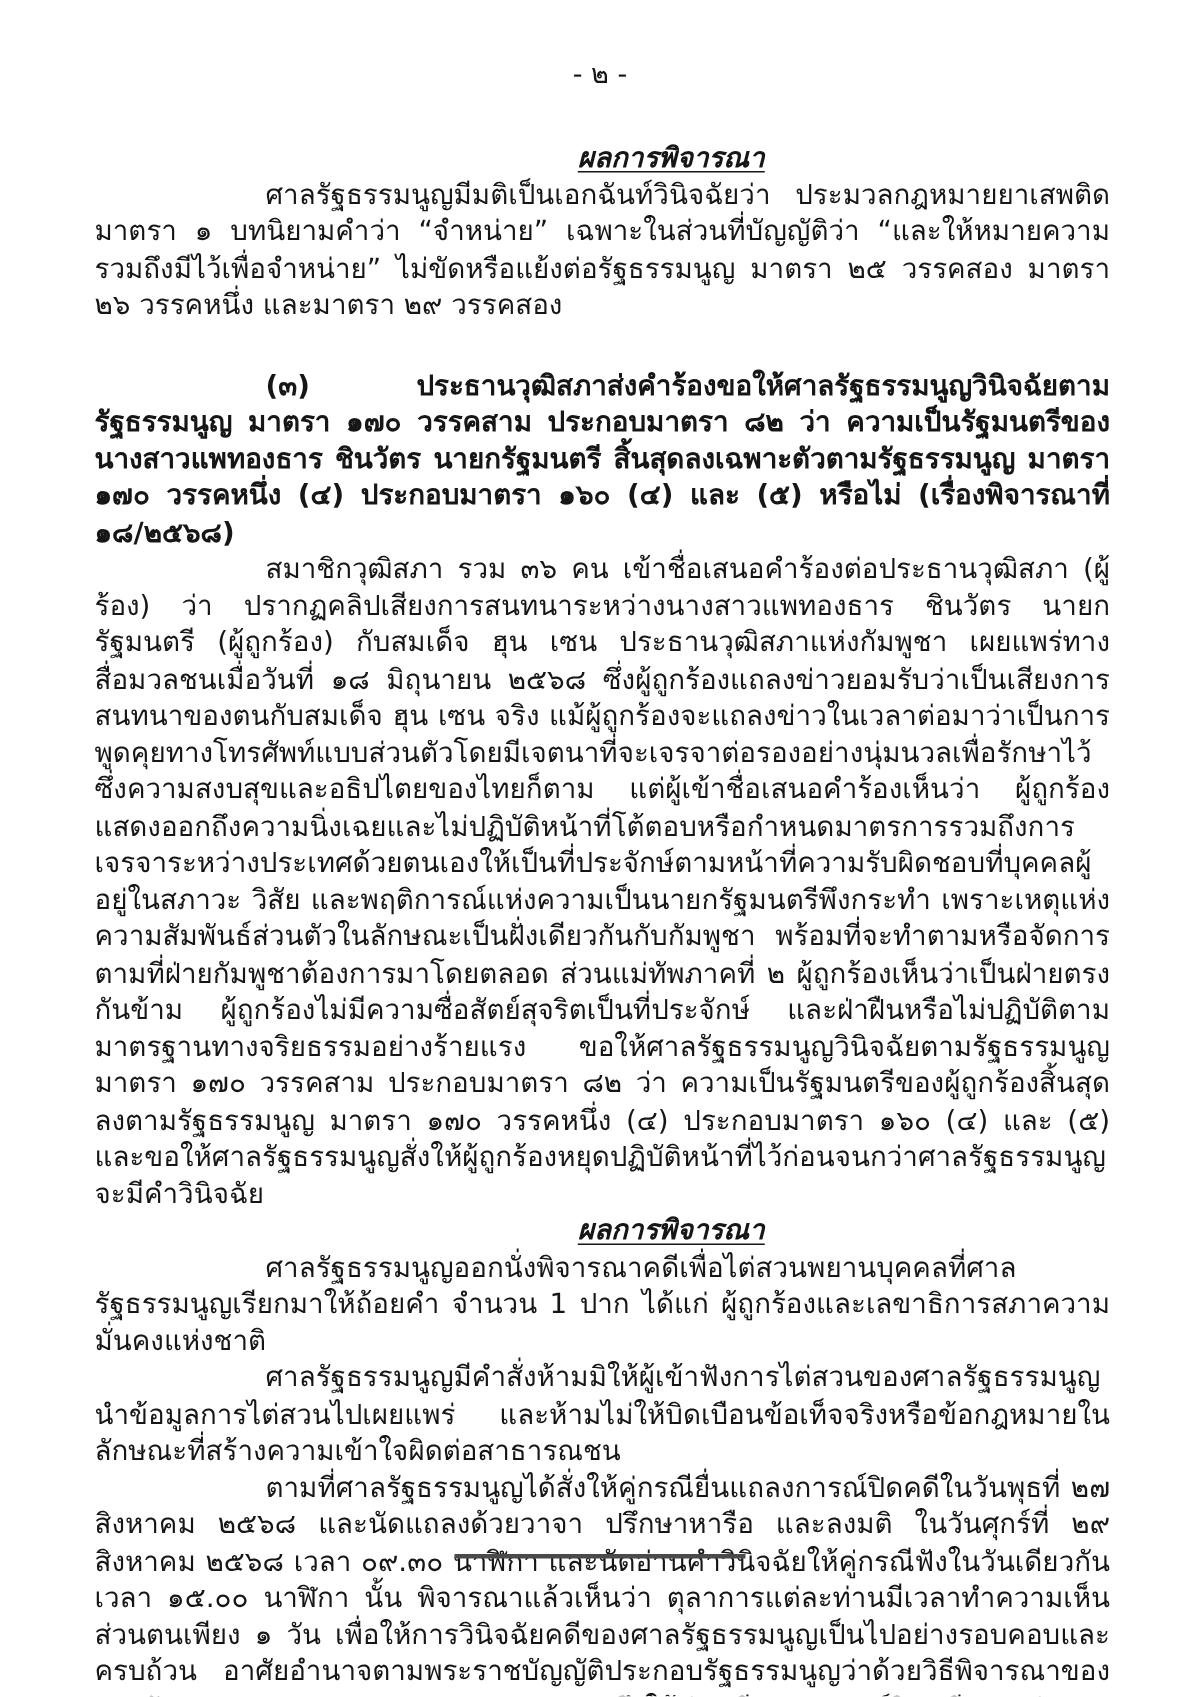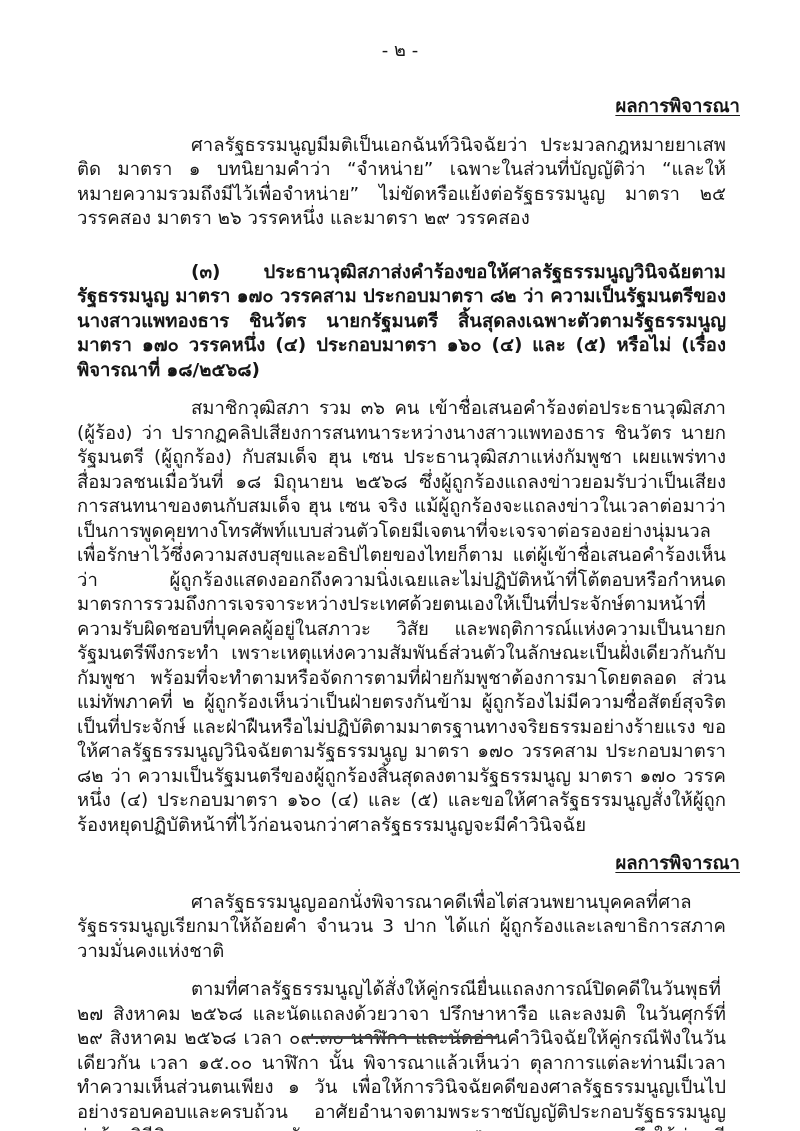--- a/index.html
+++ b/index.html
@@ -28,29 +28,30 @@
   }
   .doc-body {
     position: absolute;
     top: 94px;
     left: 63px;
     width: 677px;
     text-align: justify;
   }
   .heading-line {
     margin: 0 0 0 92px;
-    text-align: right;
+    text-align: center;
+    font-style: italic;
   }
   .heading-line span {
     font-weight: 700;
     text-decoration: underline;
     text-underline-offset: 3px;
   }
   .para {
-    margin: 14px;
+    margin: 0;
     text-indent: 114px;
   }
   .para.bold {
     font-weight: 700;
     margin-top: 29px;
   }
   .end-divider {
     position: absolute;
     top: 1036px;
     left: 303px;
@@ -75,23 +76,24 @@
     <p class="para">ศาลรัฐธรรมนูญมีมติเป็นเอกฉันท์วินิจฉัยว่า ประมวลกฎหมายยาเสพติด มาตรา ๑ บทนิยามคำว่า “จำหน่าย” เฉพาะในส่วนที่บัญญัติว่า “และให้หมายความรวมถึงมีไว้เพื่อจำหน่าย” ไม่ขัดหรือแย้งต่อรัฐธรรมนูญ มาตรา ๒๕ วรรคสอง มาตรา ๒๖ วรรคหนึ่ง และมาตรา ๒๙ วรรคสอง</p>
 
     <p class="para bold">(๓) ประธานวุฒิสภาส่งคำร้องขอให้ศาลรัฐธรรมนูญวินิจฉัยตามรัฐธรรมนูญ มาตรา ๑๗๐ วรรคสาม ประกอบมาตรา ๘๒ ว่า ความเป็นรัฐมนตรีของนางสาวแพทองธาร ชินวัตร นายกรัฐมนตรี สิ้นสุดลงเฉพาะตัวตามรัฐธรรมนูญ มาตรา ๑๗๐ วรรคหนึ่ง (๔) ประกอบมาตรา ๑๖๐ (๔) และ (๕) หรือไม่ (เรื่องพิจารณาที่ ๑๘/๒๕๖๘)</p>
 
     <p class="para">สมาชิกวุฒิสภา รวม ๓๖ คน เข้าชื่อเสนอคำร้องต่อประธานวุฒิสภา (ผู้ร้อง) ว่า ปรากฏคลิปเสียงการสนทนาระหว่างนางสาวแพทองธาร ชินวัตร นายกรัฐมนตรี (ผู้ถูกร้อง) กับสมเด็จ ฮุน เซน ประธานวุฒิสภาแห่งกัมพูชา เผยแพร่ทางสื่อมวลชนเมื่อวันที่ ๑๘ มิถุนายน ๒๕๖๘ ซึ่งผู้ถูกร้องแถลงข่าวยอมรับว่าเป็นเสียงการสนทนาของตนกับสมเด็จ ฮุน เซน จริง แม้ผู้ถูกร้องจะแถลงข่าวในเวลาต่อมาว่าเป็นการพูดคุยทางโทรศัพท์แบบส่วนตัวโดยมีเจตนาที่จะเจรจาต่อรองอย่างนุ่มนวลเพื่อรักษาไว้ซึ่งความสงบสุขและอธิปไตยของไทยก็ตาม แต่ผู้เข้าชื่อเสนอคำร้องเห็นว่า ผู้ถูกร้องแสดงออกถึงความนิ่งเฉยและไม่ปฏิบัติหน้าที่โต้ตอบหรือกำหนดมาตรการรวมถึงการเจรจาระหว่างประเทศด้วยตนเองให้เป็นที่ประจักษ์ตามหน้าที่ความรับผิดชอบที่บุคคลผู้อยู่ในสภาวะ วิสัย และพฤติการณ์แห่งความเป็นนายกรัฐมนตรีพึงกระทำ เพราะเหตุแห่งความสัมพันธ์ส่วนตัวในลักษณะเป็นฝั่งเดียวกันกับกัมพูชา พร้อมที่จะทำตามหรือจัดการตามที่ฝ่ายกัมพูชาต้องการมาโดยตลอด ส่วนแม่ทัพภาคที่ ๒ ผู้ถูกร้องเห็นว่าเป็นฝ่ายตรงกันข้าม ผู้ถูกร้องไม่มีความซื่อสัตย์สุจริตเป็นที่ประจักษ์ และฝ่าฝืนหรือไม่ปฏิบัติตามมาตรฐานทางจริยธรรมอย่างร้ายแรง ขอให้ศาลรัฐธรรมนูญวินิจฉัยตามรัฐธรรมนูญ มาตรา ๑๗๐ วรรคสาม ประกอบมาตรา ๘๒ ว่า ความเป็นรัฐมนตรีของผู้ถูกร้องสิ้นสุดลงตามรัฐธรรมนูญ มาตรา ๑๗๐ วรรคหนึ่ง (๔) ประกอบมาตรา ๑๖๐ (๔) และ (๕) และขอให้ศาลรัฐธรรมนูญสั่งให้ผู้ถูกร้องหยุดปฏิบัติหน้าที่ไว้ก่อนจนกว่าศาลรัฐธรรมนูญจะมีคำวินิจฉัย</p>
 
     <div class="heading-line">
       <span>ผลการพิจารณา</span>
     </div>
 
-    <p class="para">ศาลรัฐธรรมนูญออกนั่งพิจารณาคดีเพื่อไต่สวนพยานบุคคลที่ศาลรัฐธรรมนูญเรียกมาให้ถ้อยคำ จำนวน 3 ปาก ได้แก่ ผู้ถูกร้องและเลขาธิการสภาความมั่นคงแห่งชาติ</p>
+    <p class="para">ศาลรัฐธรรมนูญออกนั่งพิจารณาคดีเพื่อไต่สวนพยานบุคคลที่ศาลรัฐธรรมนูญเรียกมาให้ถ้อยคำ จำนวน 1 ปาก ได้แก่ ผู้ถูกร้องและเลขาธิการสภาความมั่นคงแห่งชาติ</p>
 
 
+    <p class="para">ศาลรัฐธรรมนูญมีคำสั่งห้ามมิให้ผู้เข้าฟังการไต่สวนของศาลรัฐธรรมนูญนำข้อมูลการไต่สวนไปเผยแพร่ และห้ามไม่ให้บิดเบือนข้อเท็จจริงหรือข้อกฎหมายในลักษณะที่สร้างความเข้าใจผิดต่อสาธารณชน</p>
 
     <p class="para">ตามที่ศาลรัฐธรรมนูญได้สั่งให้คู่กรณียื่นแถลงการณ์ปิดคดีในวันพุธที่ ๒๗ สิงหาคม ๒๕๖๘ และนัดแถลงด้วยวาจา ปรึกษาหารือ และลงมติ ในวันศุกร์ที่ ๒๙ สิงหาคม ๒๕๖๘ เวลา ๐๙.๓๐ นาฬิกา และนัดอ่านคำวินิจฉัยให้คู่กรณีฟังในวันเดียวกัน เวลา ๑๕.๐๐ นาฬิกา นั้น พิจารณาแล้วเห็นว่า ตุลาการแต่ละท่านมีเวลาทำความเห็นส่วนตนเพียง ๑ วัน เพื่อให้การวินิจฉัยคดีของศาลรัฐธรรมนูญเป็นไปอย่างรอบคอบและครบถ้วน อาศัยอำนาจตามพระราชบัญญัติประกอบรัฐธรรมนูญว่าด้วยวิธีพิจารณาของศาลรัฐธรรมนูญ พ.ศ. ๒๕๖๑ มาตรา ๓๑ จึงให้คู่กรณีแถลงการณ์ปิดคดีเสนอต่อศาลรัฐธรรมนูญภายในวันจันทร์ที่ ๒๕ สิงหาคม ๒๕๖๘ หากไม่ยื่นภายในกำหนดเวลา ให้ถือว่าไม่ติดใจยื่น ส่วนนัดแถลงด้วยวาจา ปรึกษาหารือ และลงมติ และนัดอ่านคำวินิจฉัย เป็นไปตามกำหนดเดิม</p>
 
   </div>
 
   <div class="end-divider"></div>
 
 </div>
 
 </body></html>

